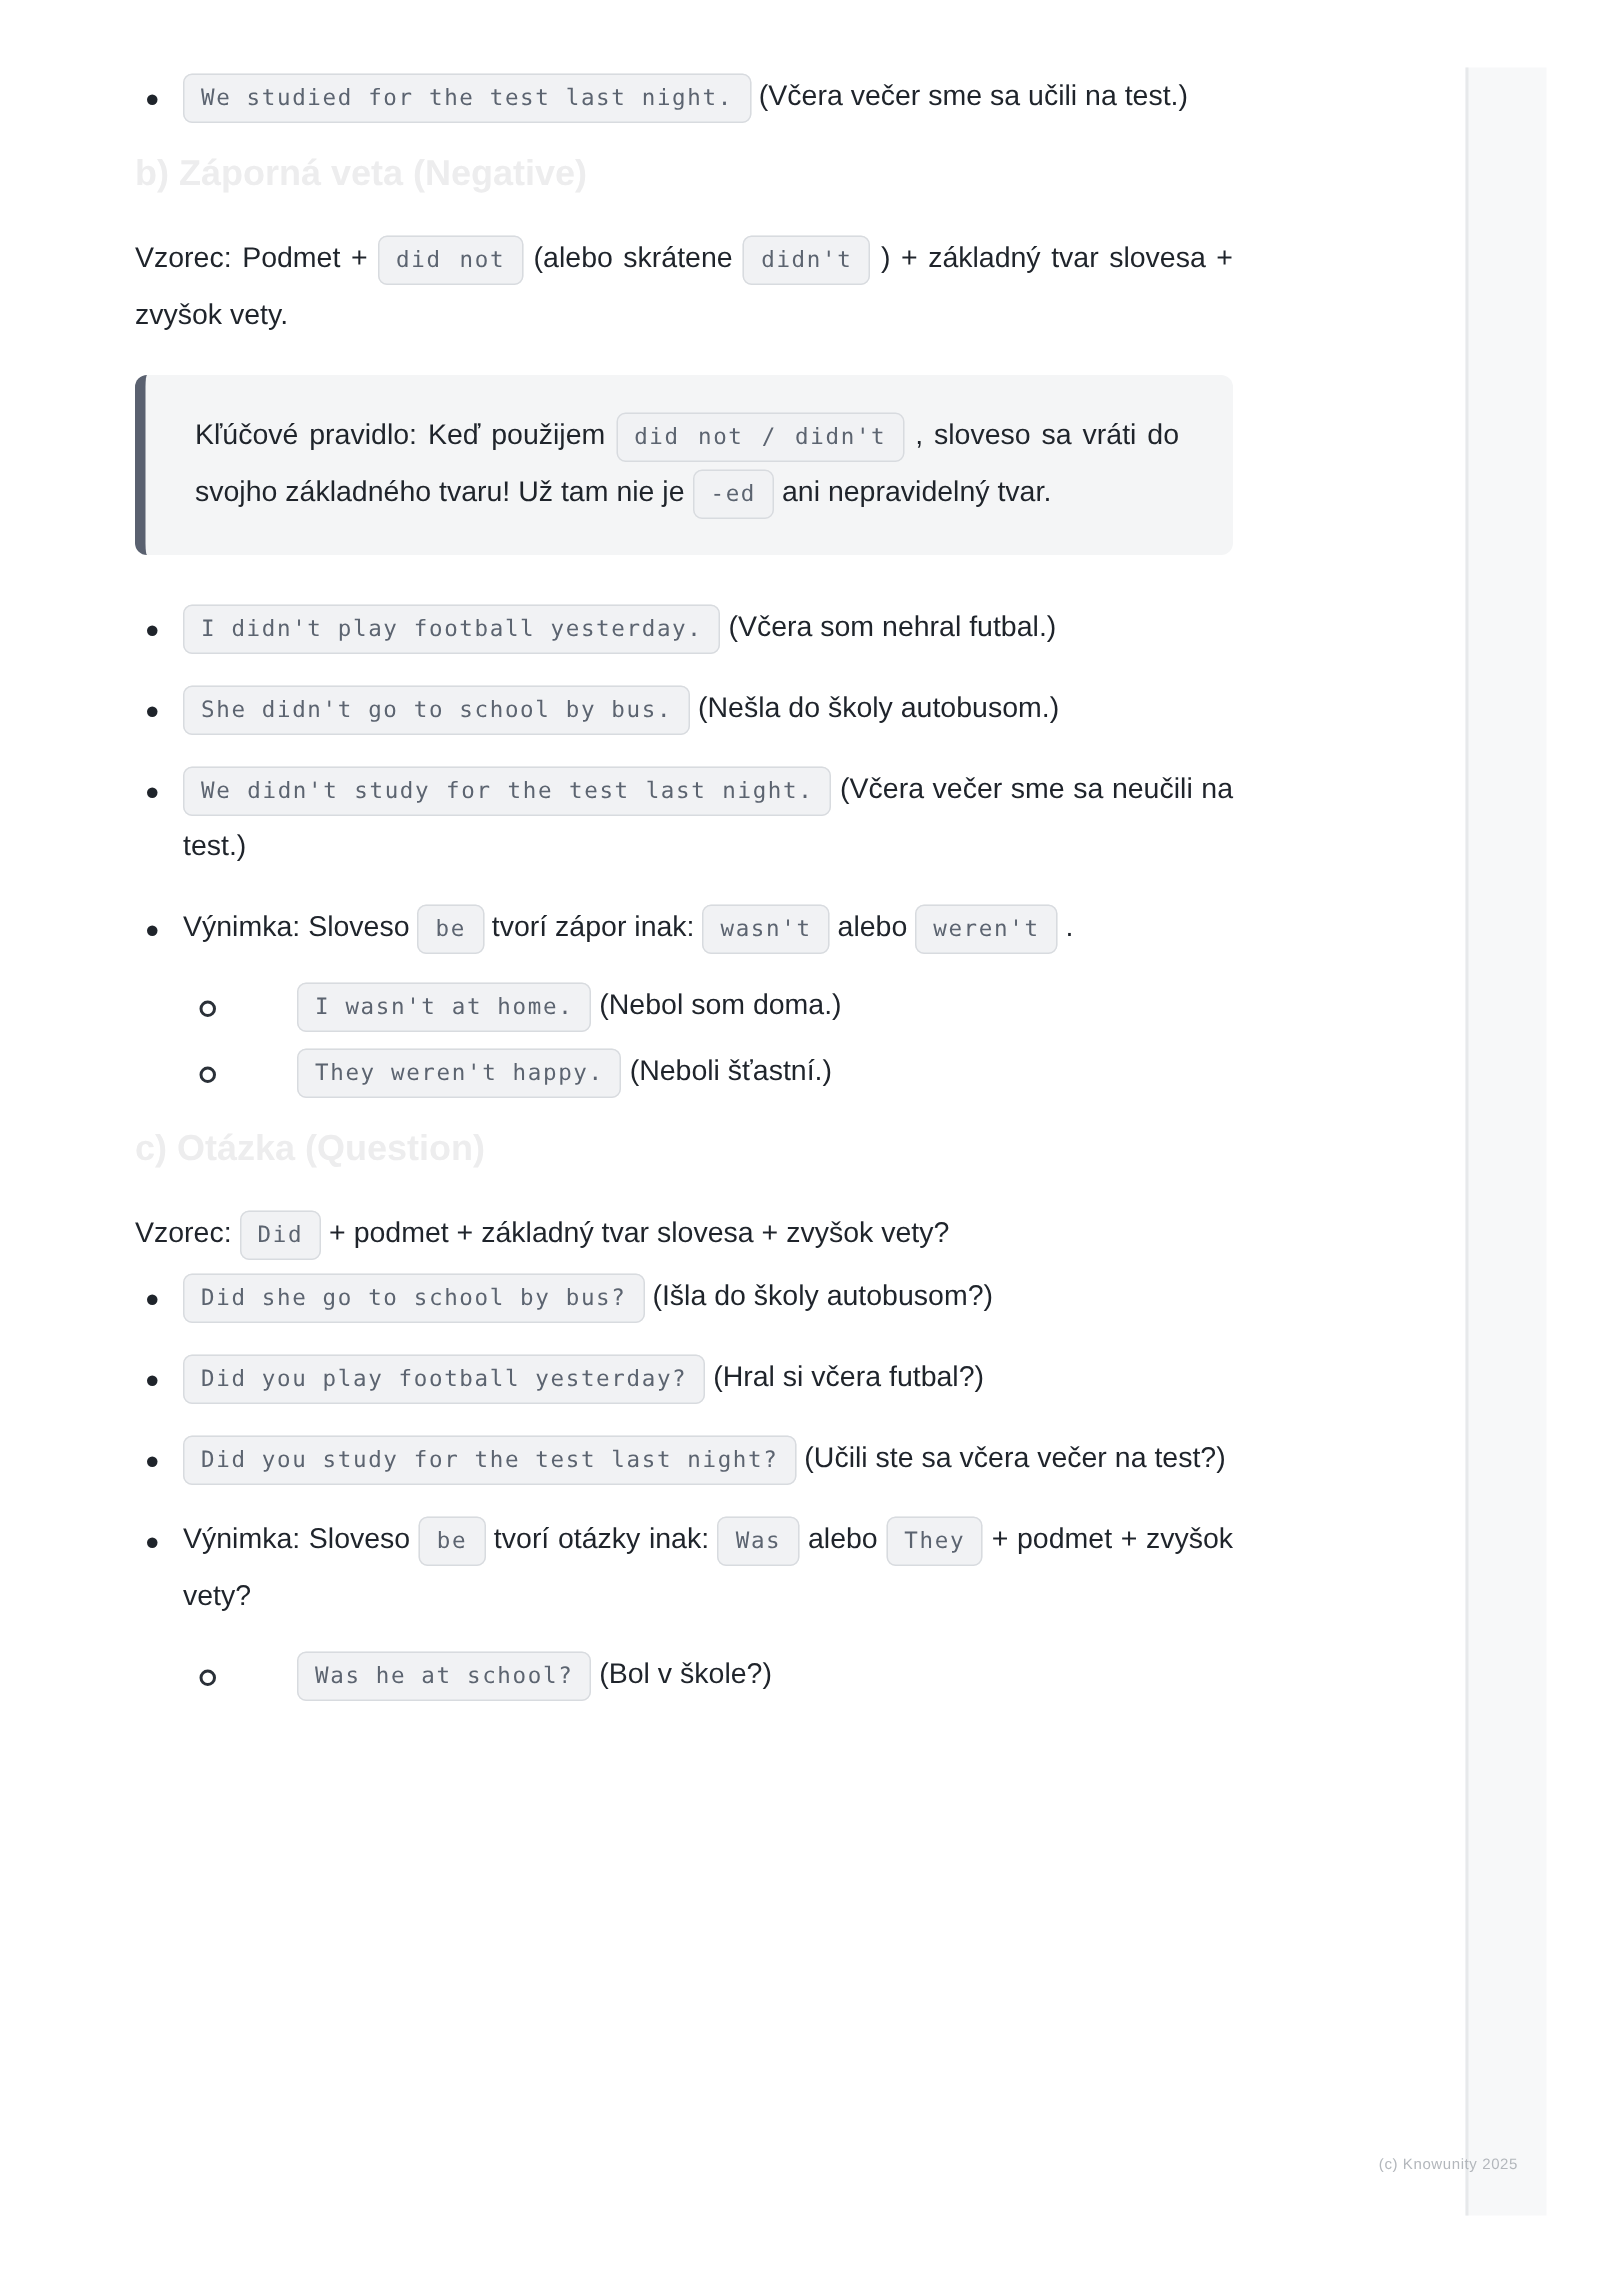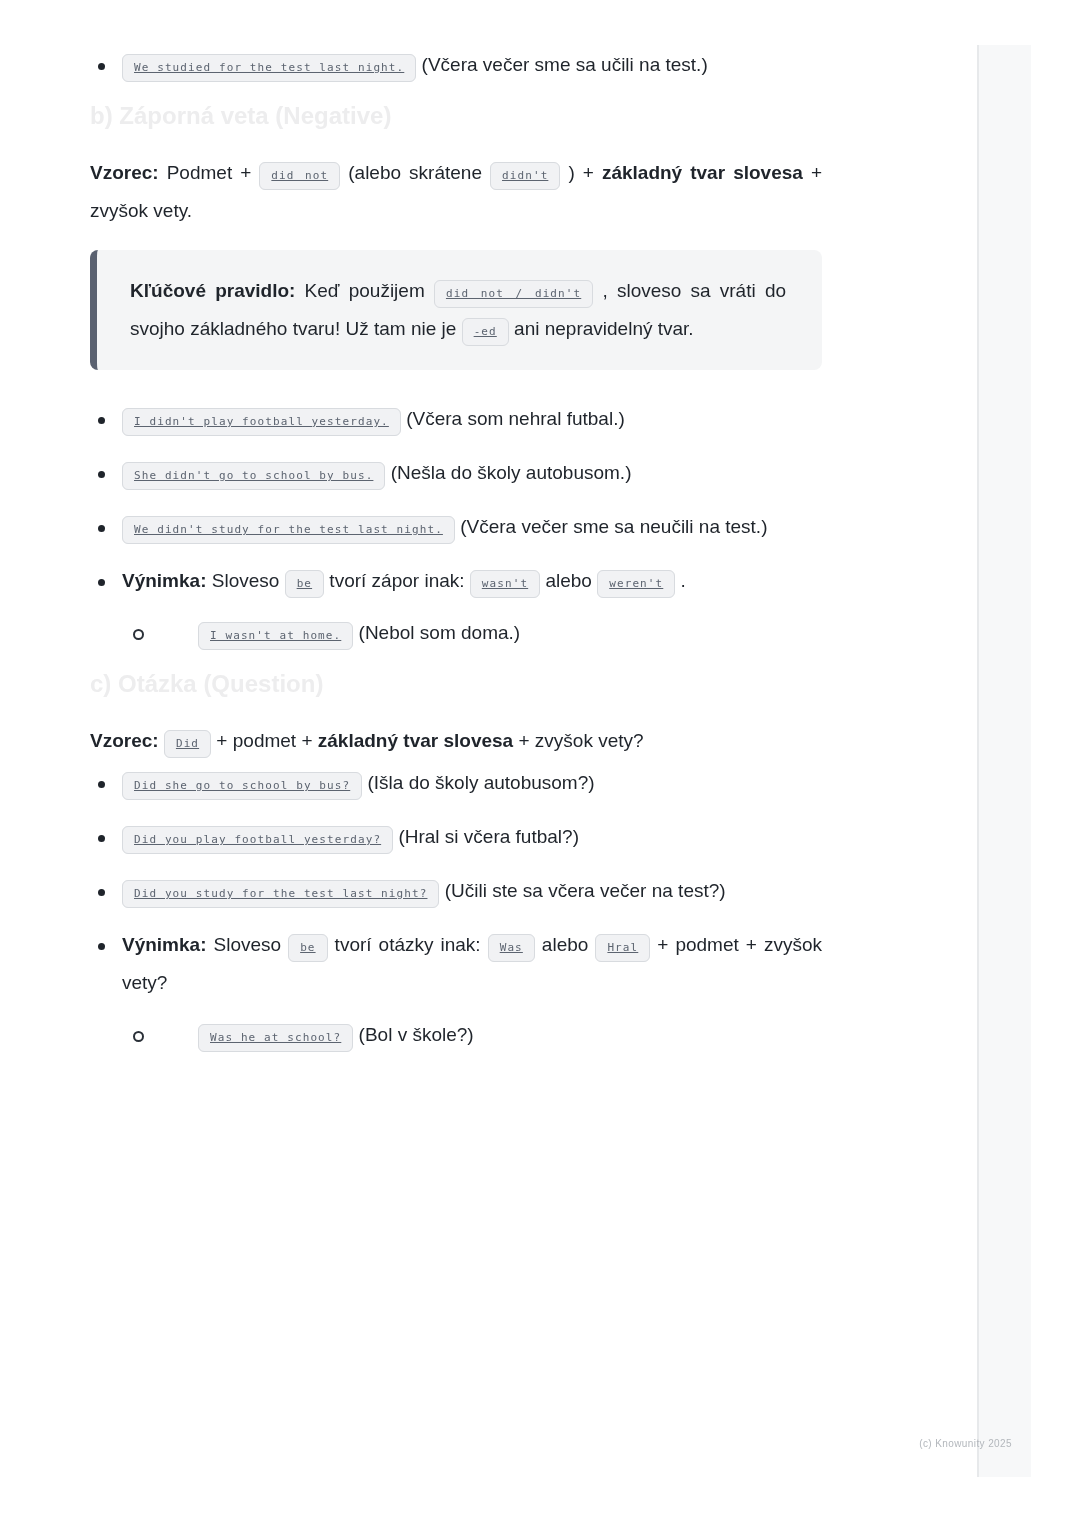--- a/index.html
+++ b/index.html
@@ -50,33 +50,32 @@
     margin:14px 0 22px 0;
     line-height:32px;
     text-align:left;
   }
   .paragraph{
     font-size:19px;
     line-height:38px;
     text-align:justify;
     margin:0 0 4px 0;
   }
-  strong{font-weight:bold;}
+  strong{font-weight:normal;}
   .code{
     font-family:"DejaVu Sans Mono","Liberation Mono",monospace;
-    font-size:11px;
+    font-size:15px;
     letter-spacing:1.1px;
     line-height:19px;
     color:var(--code-text);
     background:var(--code-bg);
     border:1px solid var(--code-border);
     border-radius:6px;
     padding:6px 11px 7px 11px;
     white-space:pre;
-    text-decoration:underline;
   }
   .callout{
     background:var(--callout-bg);
     border-left:7px solid var(--accent-border);
     border-radius:8px;
     padding:22px 36px 22px 33px;
     margin:20px 0 30px 0;
   }
   .callout p{
     margin:0;
@@ -145,27 +144,28 @@
       <p class="paragraph"><strong>Vzorec:</strong> Podmet + <span class="code">did not</span> (alebo skrátene <span class="code">didn't</span> ) + <strong>základný tvar slovesa</strong> + zvyšok vety.</p>
       <div class="callout">
         <p><strong>Kľúčové pravidlo:</strong> Keď použijem <span class="code">did not / didn't</span> , sloveso sa vráti do svojho základného tvaru! Už tam nie je <span class="code">-ed</span> ani nepravidelný tvar.</p>
       </div>
       <ul class="bullet-list">
         <li><span class="code">I didn't play football yesterday.</span> (Včera som nehral futbal.)</li>
         <li><span class="code">She didn't go to school by bus.</span> (Nešla do školy autobusom.)</li>
         <li><span class="code">We didn't study for the test last night.</span> (Včera večer sme sa neučili na test.)</li>
         <li><strong>Výnimka:</strong> Sloveso <span class="code">be</span> tvorí zápor inak: <span class="code">wasn't</span> alebo <span class="code">weren't</span> .<ul class="sub-list">
             <li><span class="code">I wasn't at home.</span> (Nebol som doma.)</li>
+            <li><span class="code">They weren't happy.</span> (Neboli šťastní.)</li>
           </ul></li>
       </ul>
       <h2 class="section-heading">c) Otázka (Question)</h2>
       <p class="paragraph"><strong>Vzorec:</strong> <span class="code">Did</span> + podmet + <strong>základný tvar slovesa</strong> + zvyšok vety?</p>
       <ul class="bullet-list">
         <li><span class="code">Did she go to school by bus?</span> (Išla do školy autobusom?)</li>
         <li><span class="code">Did you play football yesterday?</span> (Hral si včera futbal?)</li>
         <li><span class="code">Did you study for the test last night?</span> (Učili ste sa včera večer na test?)</li>
-        <li><strong>Výnimka:</strong> Sloveso <span class="code">be</span> tvorí otázky inak: <span class="code">Was</span> alebo <span class="code">Hral</span> + podmet + zvyšok vety?<ul class="sub-list">
+        <li><strong>Výnimka:</strong> Sloveso <span class="code">be</span> tvorí otázky inak: <span class="code">Was</span> alebo <span class="code">They</span> + podmet + zvyšok vety?<ul class="sub-list">
             <li><span class="code">Was he at school?</span> (Bol v škole?)</li>
           </ul></li>
       </ul>
     </div>
   <div class="footer">(c) Knowunity 2025</div>
 </div>
 
 </body></html>

